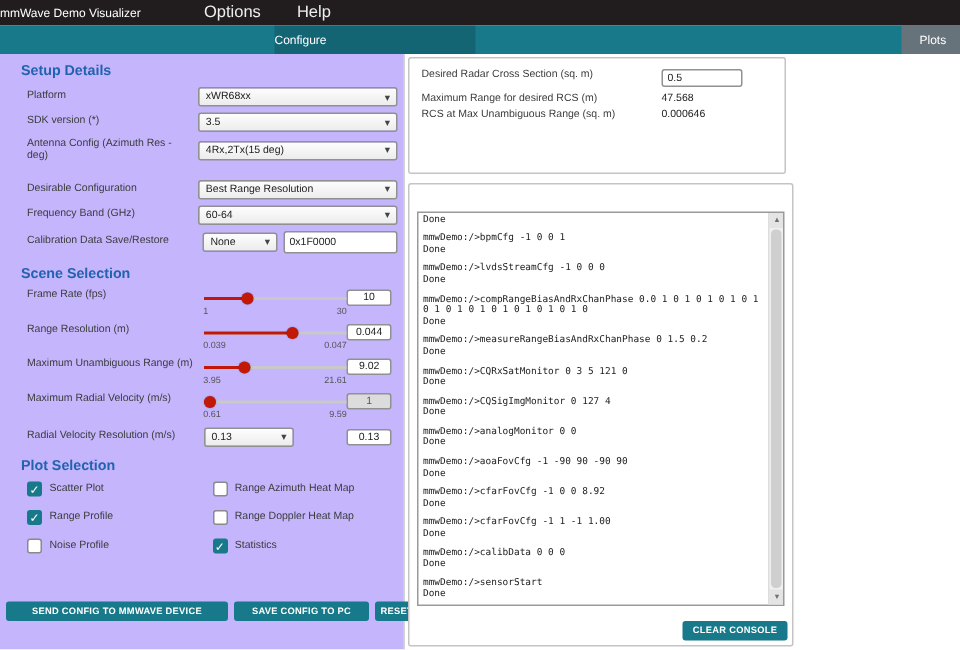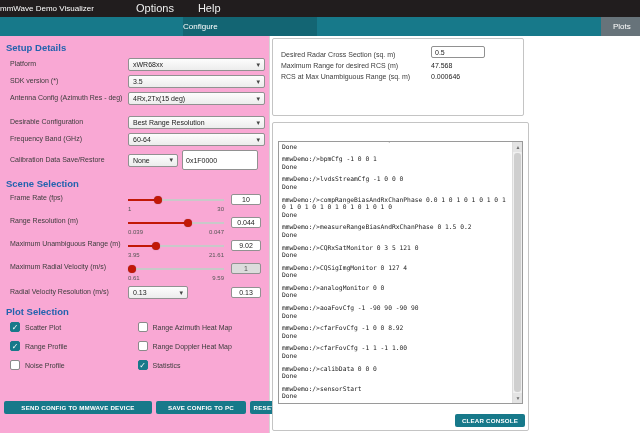--- a/index.html
+++ b/index.html
@@ -21,35 +21,35 @@
     position:absolute; left:183px; top:0; width:134px; height:19px;
     background:rgba(0,0,0,0.16); color:#fff; font-size:8px; text-align:left; line-height:19px;
   }
   .tab-plots {
     position:absolute; left:601px; top:0; width:60px; height:19px;
     background:#67737a; color:#fff; font-size:8px; line-height:19px; padding-left:12px; overflow:hidden;
   }
   
   .left-panel {
     position:absolute; left:0; top:36px; width:270px; height:397px;
-    border-right:1px solid #d5d5d5; padding:4px 4px 0 4px; background:#f9a8d4;
+    border-right:1px solid #d5d5d5; padding:4px 4px 0 12px; background:#c4b5fd;
   }
   .section-heading { color:#2263ae; font-weight:bold; font-size:9.5px; margin:2px 0 5px 2px; }
   .frow { display:flex; align-items:center; margin:0 0 4px 6px; min-height:13px; }
   .flabel { width:118px; font-size:7px; color:#3c3c3c; line-height:1.2; padding-right:4px; }
   .dd {
     width:137px; height:13px; border:1px solid #919191; border-radius:2px;
     background:linear-gradient(#fdfdfd,#ececec); font-size:7px; color:#222;
     display:flex; align-items:center; justify-content:space-between; padding:0 4px; cursor:default;
   }
   .dd-narrow { width:50px; }
   .dd-mid { width:60px; }
   .caret::after { content:"▾"; font-size:7px; color:#444; }
   .tinput {
-    width:76px; height:20px; border:1px solid #919191; border-radius:2px; background:#fff;
+    width:76px; height:15px; border:1px solid #919191; border-radius:2px; background:#fff;
     font-size:7px; color:#222; padding:0 3px; margin-left:4px; font-family:"Liberation Sans",sans-serif;
   }
   .gap-top { margin-top:11px; }
   
   .slider-row { display:flex; align-items:flex-start; margin:0 0 5px 6px; height:18px; }
   .slider { position:relative; width:96px; height:17px; margin-top:1px; cursor:pointer; }
   .track { position:absolute; left:0; right:0; top:4px; height:2px; background:#c9c9c9; }
   .fill  { position:absolute; left:0; top:4px; height:2px; background:#c21807; }
   .handle {
     position:absolute; top:1px; width:8px; height:8px; margin-left:-4px;
@@ -80,21 +80,21 @@
     text-align:center; line-height:13px; cursor:pointer; padding:0 2px;
   }
   .btn-send  { left:4px;   top:401px; width:148px; }
   .btn-save  { left:156px; top:401px; width:90px; }
   .btn-reset { left:250px; top:401px; width:68px; }
   
   .rcs-box {
     position:absolute; left:272px; top:38px; width:252px; height:78px;
     border:1px solid #c4c4c4; border-radius:2px; padding:3px 6px; background:#fff;
   }
-  .rcs-row { display:flex; align-items:flex-end; margin:4px 0 0 2px; }
+  .rcs-row { display:flex; align-items:flex-start; margin:4px 0 0 2px;gap:10px; }
   .rcs-label { width:150px; font-size:7px; color:#3c3c3c; }
   .rcs-input {
     width:54px; height:12px; border:1px solid #919191; border-radius:2px; background:#fff;
     font-size:7px; color:#222; padding:0 3px; font-family:"Liberation Sans",sans-serif;
   }
   .rcs-value { font-size:7px; color:#222; }
   .console-box {
     position:absolute; left:272px; top:122px; width:257px; height:309px;
     border:1px solid #c4c4c4; border-radius:2px; padding:3px 5px; background:#fff;
   }

